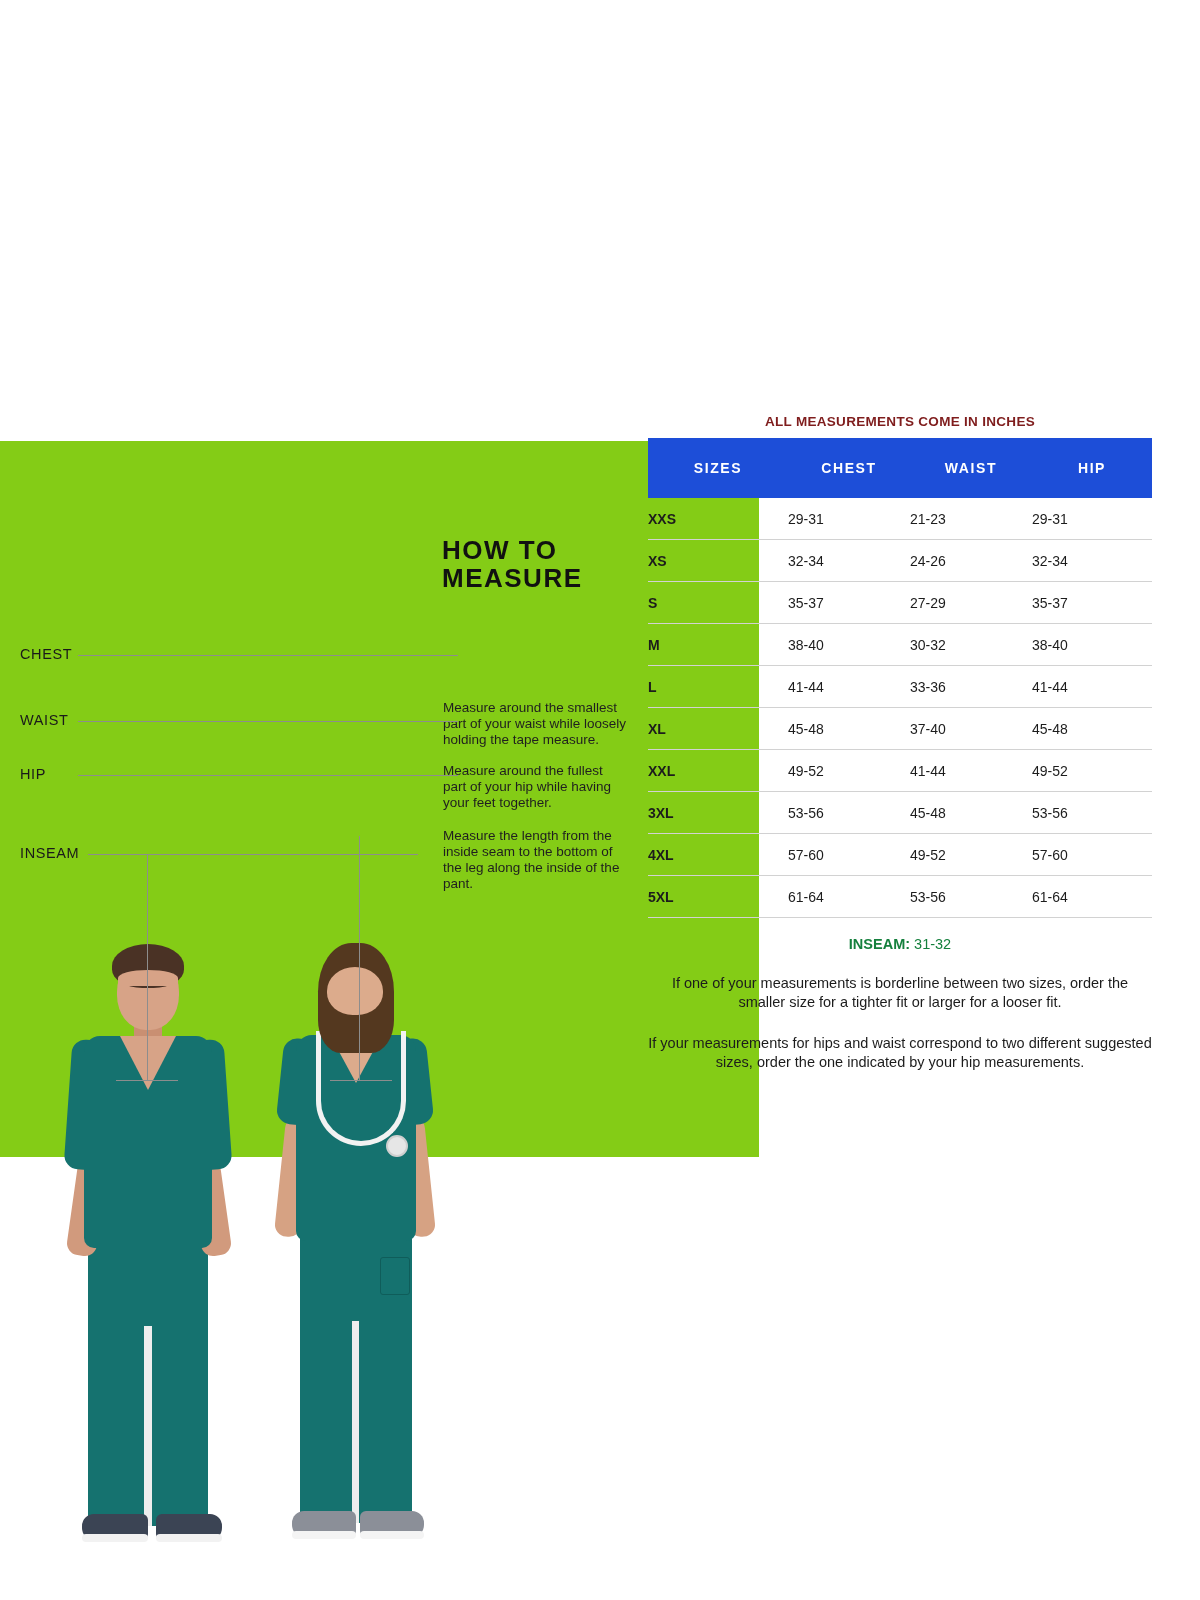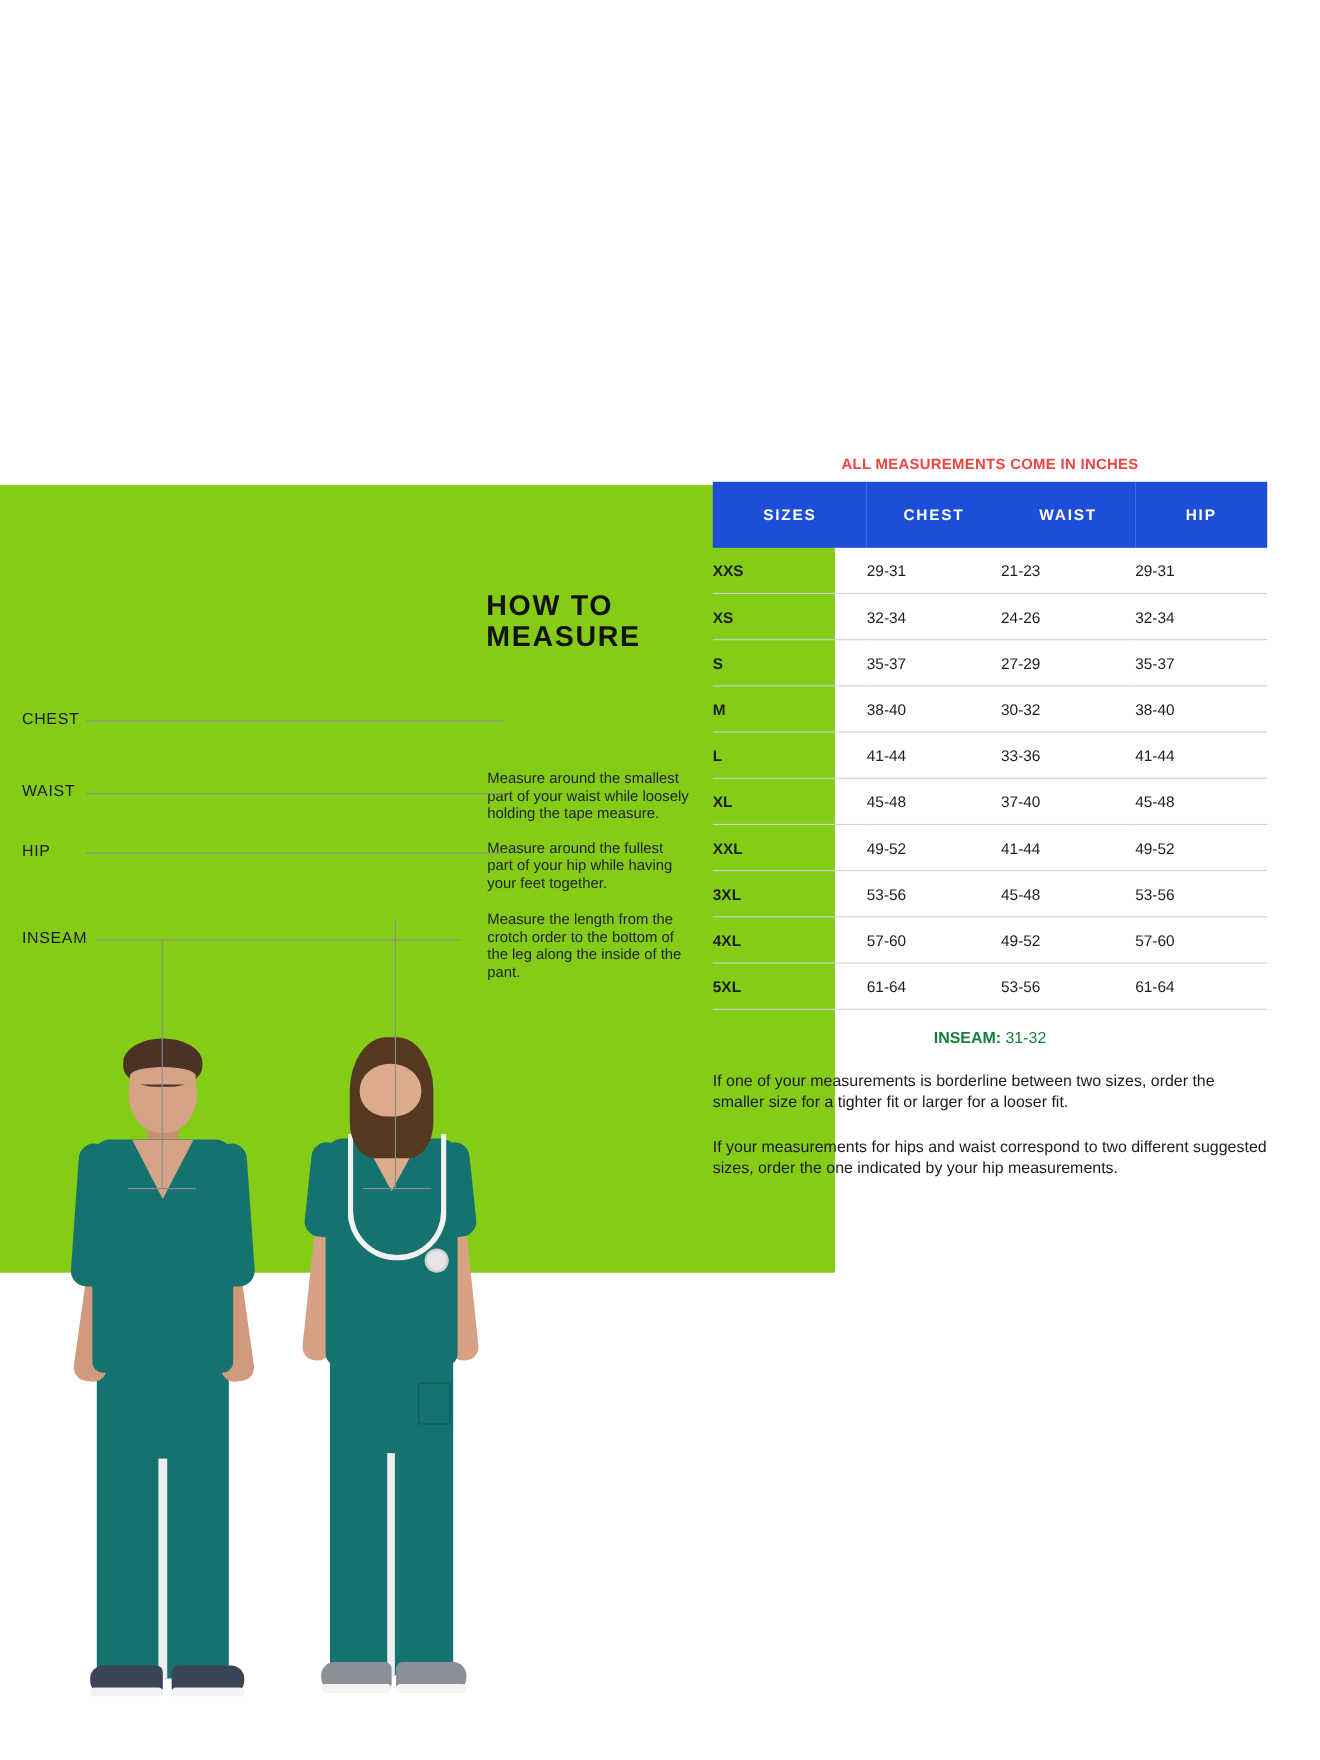--- a/index.html
+++ b/index.html
@@ -241,21 +241,21 @@
     left: 648px;
     top: 414px;
     width: 504px;
   }
 
   .table-caption {
     font-size: 13.5px;
     font-weight: bold;
     text-align: center;
     letter-spacing: 0.3px;
-    color: #ef4444;
+    color: #7f1d1d;
     margin-bottom: 9px;
   }
 
   table.size-table {
     border-collapse: collapse;
     width: 504px;
     table-layout: fixed;
   }
   table.size-table thead th {
     background: #1d4ed8;
@@ -282,21 +282,21 @@
 
   .inseam-row {
     text-align: center;
     font-size: 14.5px;
     margin-top: 18px;
     color: #15803d;
   }
   .inseam-row b { font-weight: bold; }
 
   .note {
-    text-align: left;
+    text-align: center;
     font-size: 14.5px;
     line-height: 19px;
     color: #1c1c1c;
     margin-top: 22px;
   }
   .note.second { margin-top: 22px; }
 </style>
 </head>
 <body>
 
@@ -304,21 +304,21 @@
 
   <div class="left-panel">
 
     <div class="how-to-title">
       <div>HOW TO</div>
       <div>MEASURE</div>
     </div>
 
     <div class="instructions instr-2">Measure around the smallest part of your waist while loosely holding the tape measure.</div>
     <div class="instructions instr-3">Measure around the fullest part of your hip while having your feet together.</div>
-    <div class="instructions instr-4">Measure the length from the crotch order to the bottom of the leg along the inside of the pant.</div>
+    <div class="instructions instr-4">Measure the length from the inside seam to the bottom of the leg along the inside of the pant.</div>
 
     <div class="person man">
       <div class="pants"></div>
       <div class="pant-gap"></div>
       <div class="arm-l"></div>
       <div class="arm-r"></div>
       <div class="sleeve-l"></div>
       <div class="sleeve-r"></div>
       <div class="neck"></div>
       <div class="torso"></div>

